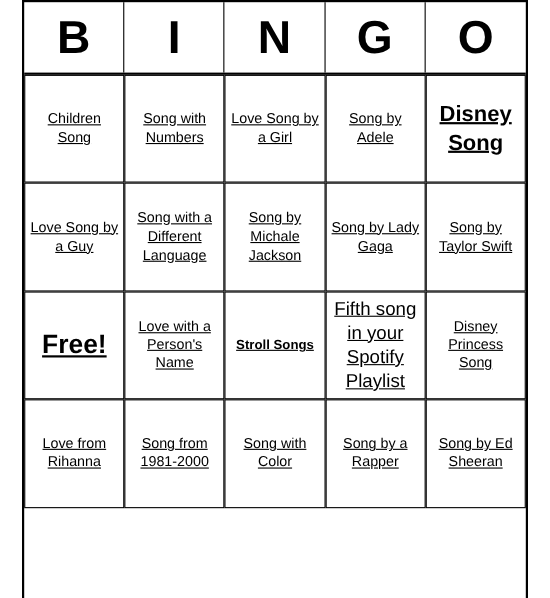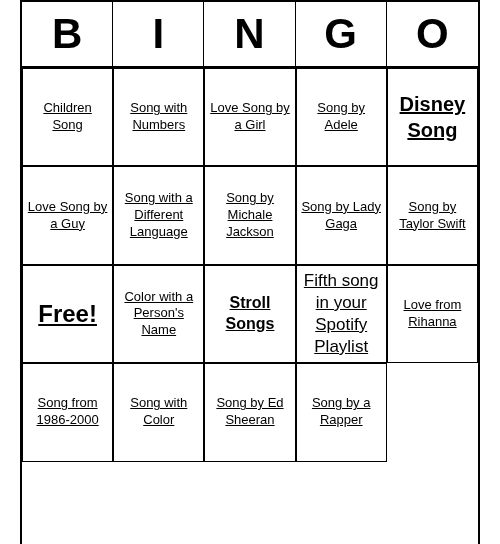--- a/index.html
+++ b/index.html
@@ -50,21 +50,21 @@
     }
     .bingo-cell.free {
       font-size: 24px;
       font-weight: bold;
     }
     .bingo-cell.large-text {
       font-size: 20px;
       font-weight: bold;
     }
     .bingo-cell.stroll {
-      font-size: 16px;
+      font-size: 12px;
       font-weight: bold;
     }
   </style>
 </head>
 <body>
 
 <div class="bingo-card">
   <div class="bingo-header">
   <div class="bingo-header-cell">B</div>
       <div class="bingo-header-cell">I</div>
@@ -77,22 +77,23 @@
       <div class="bingo-cell">Song with Numbers</div>
       <div class="bingo-cell">Love Song by a Girl</div>
       <div class="bingo-cell">Song by Adele</div>
       <div class="bingo-cell large-text">Disney Song</div>
       <div class="bingo-cell">Love Song by a Guy</div>
       <div class="bingo-cell">Song with a Different Language</div>
       <div class="bingo-cell">Song by Michale Jackson</div>
       <div class="bingo-cell">Song by Lady Gaga</div>
       <div class="bingo-cell">Song by Taylor Swift</div>
       <div class="bingo-cell free">Free!</div>
-      <div class="bingo-cell">Color with a Person's Name</div>
+      <div class="bingo-cell">Love with a Person's Name</div>
       <div class="bingo-cell stroll">Stroll Songs</div>
       <div class="bingo-cell" style="font-size: 17px;">Fifth song in your Spotify Playlist</div>
+      <div class="bingo-cell">Disney Princess Song</div>
       <div class="bingo-cell">Love from Rihanna</div>
-      <div class="bingo-cell">Song from 1986-2000</div>
+      <div class="bingo-cell">Song from 1981-2000</div>
       <div class="bingo-cell">Song with Color</div>
+      <div class="bingo-cell">Song by a Rapper</div>
       <div class="bingo-cell">Song by Ed Sheeran</div>
-      <div class="bingo-cell">Song by a Rapper</div>
     </div>
 </div>
 
 </body></html>

